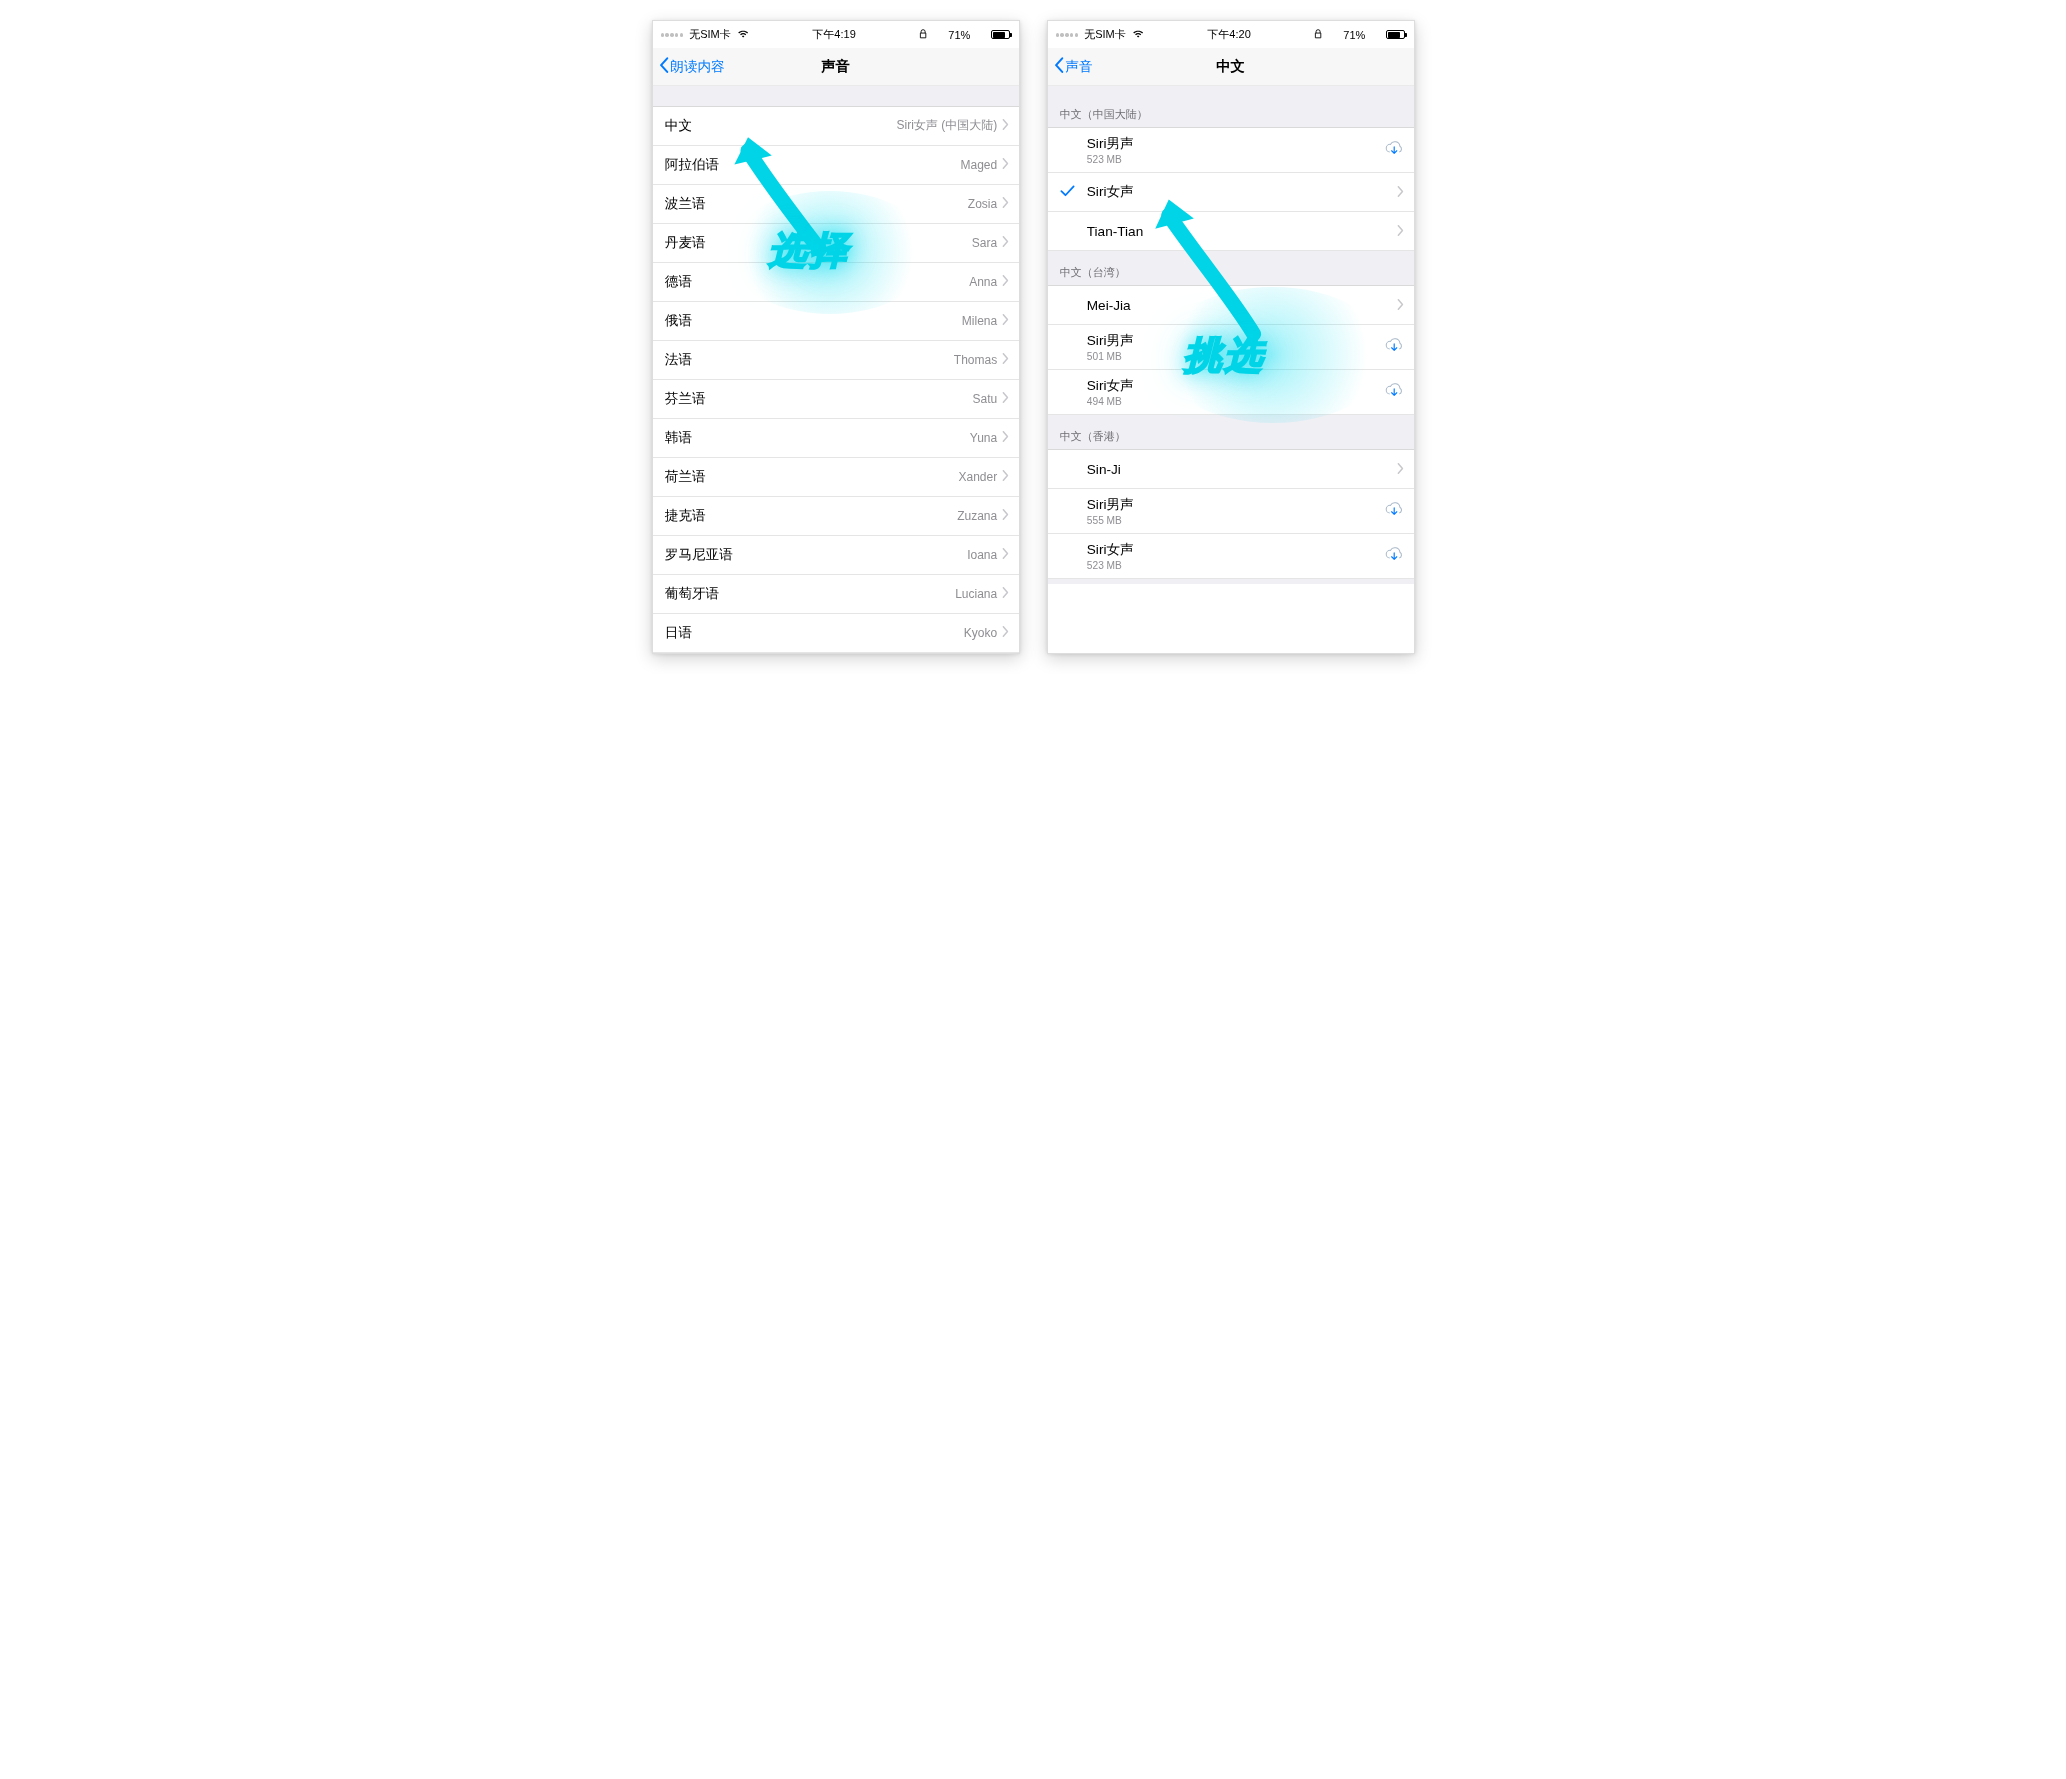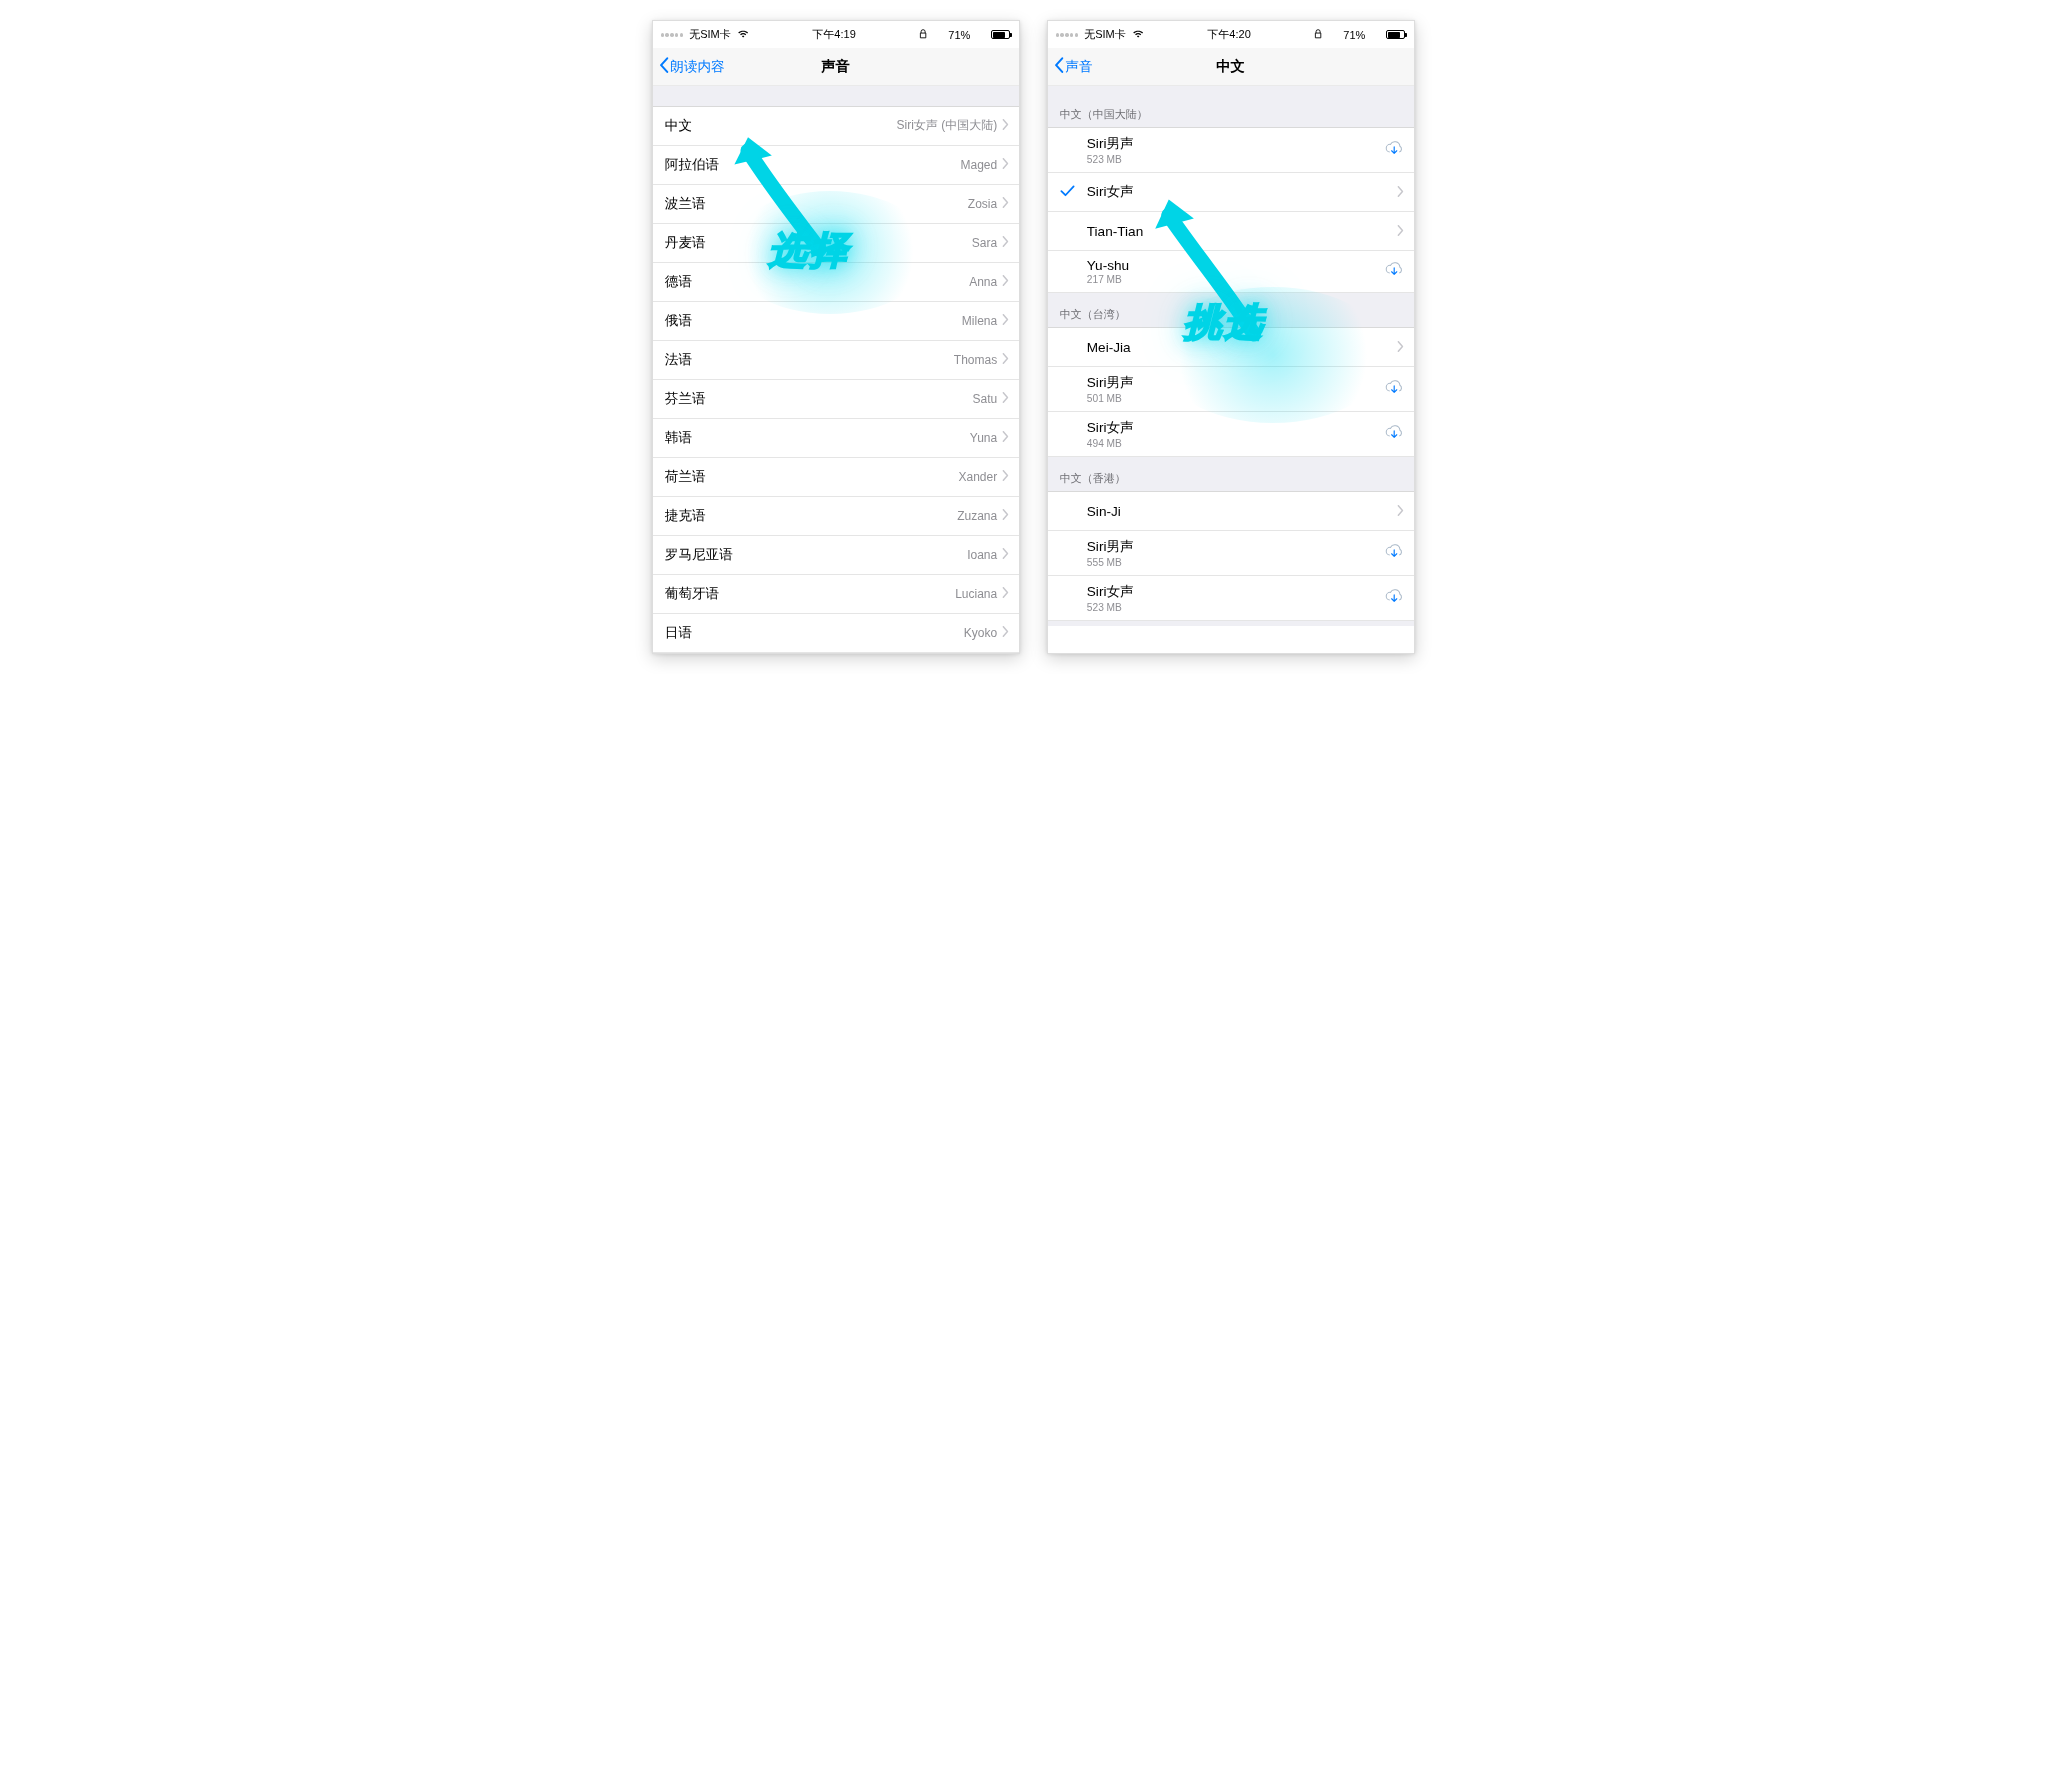--- a/index.html
+++ b/index.html
@@ -413,33 +413,20 @@
         <span class="lead"></span>
         <span class="content">
           <span class="label">Tian-Tian</span>
         </span>
         <span class="trail">
           <span class="chevron"><svg viewBox="0 0 10 16">
               <path d="M2 1 L8 8 L2 15" fill="none" stroke="#c7c7cc" stroke-width="2.2" stroke-linecap="round" stroke-linejoin="round"></path>
             </svg></span>
         </span>
       </div>
-      <div class="row">
-        <span class="lead"></span>
-        <span class="content">
-          <span class="label">Yu-shu</span>
-          <span class="sub">217 MB</span>
-        </span>
-        <span class="trail">
-          <span class="cloud-dl"><svg viewBox="0 0 32 26">
-              <path d="M9 18 a6 6 0 0 1 1-12 a8 8 0 0 1 15 3 a5 5 0 0 1 -1 9" fill="none" stroke="#a9b8c8" stroke-width="1.6"></path>
-              <path d="M16 10 v10 M12 16 l4 4 l4 -4" fill="none" stroke="#007aff" stroke-width="1.8" stroke-linecap="round" stroke-linejoin="round"></path>
-            </svg></span>
-        </span>
-      </div>
       <div class="section-header">中文（台湾）</div>
       <div class="row">
         <span class="lead"></span>
         <span class="content">
           <span class="label">Mei-Jia</span>
         </span>
         <span class="trail">
           <span class="chevron"><svg viewBox="0 0 10 16">
               <path d="M2 1 L8 8 L2 15" fill="none" stroke="#c7c7cc" stroke-width="2.2" stroke-linecap="round" stroke-linejoin="round"></path>
             </svg></span>
@@ -512,15 +499,15 @@
     </div>
   <div class="bottom-space"></div>
 
   <div class="glow-bg" style="top:266px; left:109px; width:232px; height:136px;"></div>
   <div class="annotation" style="top:170px; left:97px;">
     <svg width="129" height="157" viewBox="0 0 190 230">
       <path d="M160 210 C 130 160, 80 100, 35 35" fill="none" stroke="#00d4e6" stroke-width="22" stroke-linecap="round"></path>
       <path d="M15 55 L35 12 L72 40 Z" fill="#00d4e6"></path>
     </svg>
   </div>
-  <div class="annotation anno-text" style="top:276px; left:136px;font-family:Liberation Mono, monospace;">挑选</div>
+  <div class="annotation anno-text" style="top:309px; left:136px;font-family:Liberation Mono, monospace;">挑选</div>
 </div>
 
 
 </body></html>

